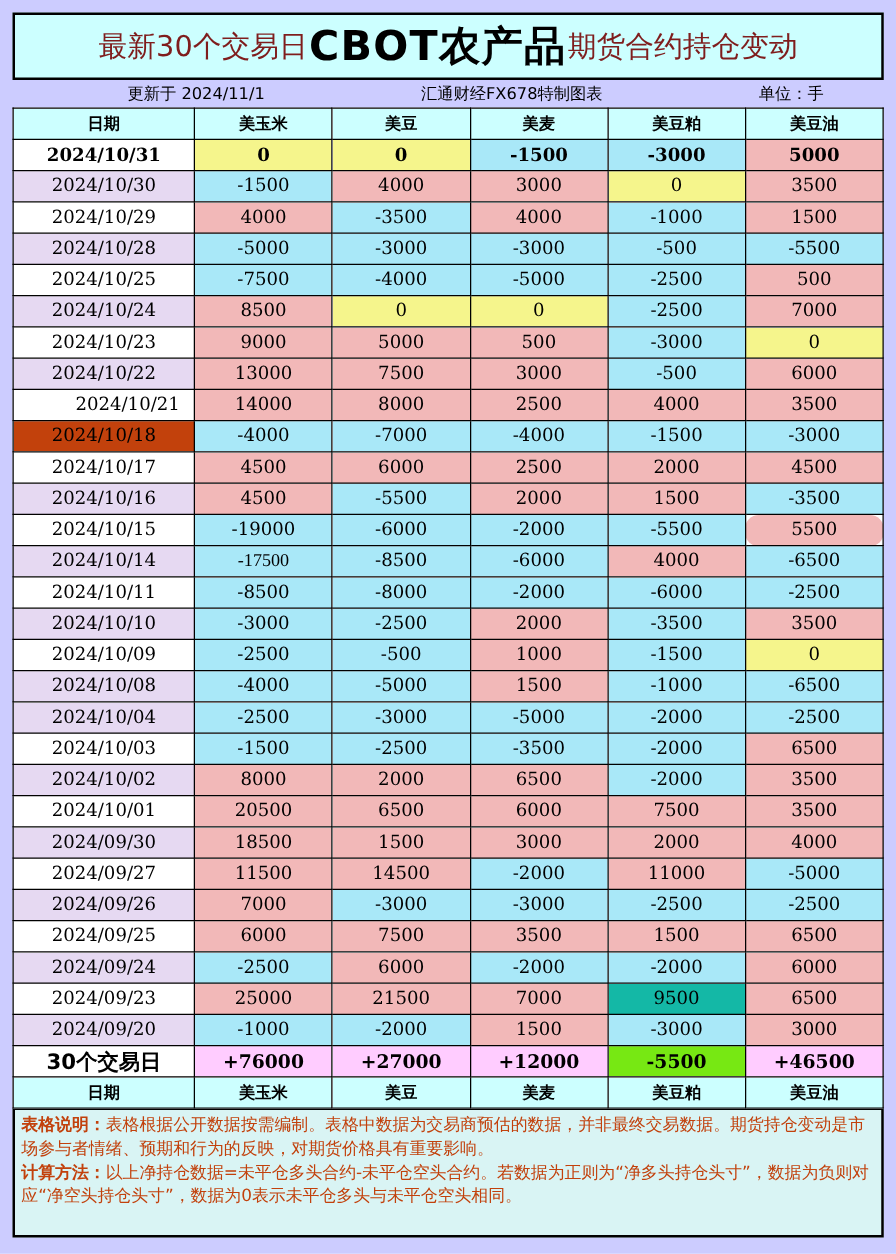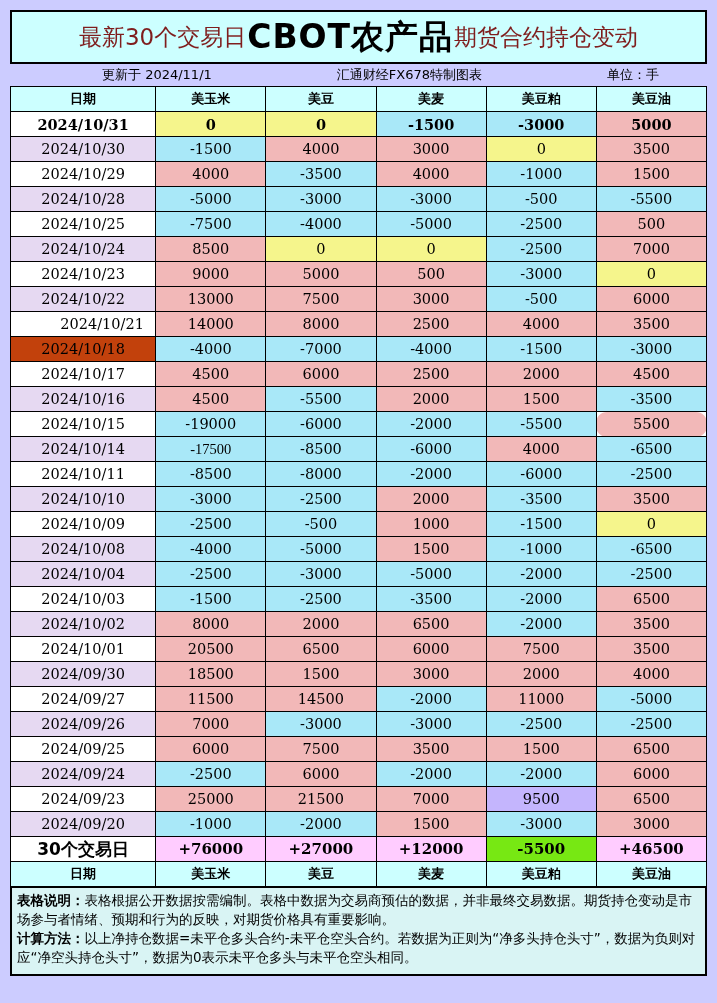--- a/index.html
+++ b/index.html
@@ -54,22 +54,22 @@
     font-weight:bold;font-size:15px;
     font-family:"DejaVu Serif","Liberation Serif",serif;
     margin-left:16px;
   }
 
   
   .notes-box{
     box-sizing:border-box;width:697px;
     border:2px solid #000;border-top:1px solid #000;
     background:#D9F4F4;
-    padding:3px 5px 6px 5px;
-    font-size:13.5px;line-height:1.42;color:#000000;text-align:left;
+    padding:3px 5px 20px 5px;
+    font-size:13.5px;line-height:1.42;color:#c2410c;text-align:left;
   }
   .notes-box b{font-weight:bold;}
 </style>
 </head>
 <body>
 
 <div class="wrap">
 
   <div class="title-box">
     <span class="title-part">最新30个交易日</span>
@@ -317,21 +317,21 @@
           <td class="val" style="background: rgb(242, 184, 184);">6000</td>
           <td class="val" style="background: rgb(169, 232, 248);">-2000</td>
           <td class="val" style="background: rgb(169, 232, 248);">-2000</td>
           <td class="val" style="background: rgb(242, 184, 184);">6000</td>
         </tr>
         <tr>
           <td class="date" style="background: rgb(255, 255, 255);">2024/09/23</td>
           <td class="val" style="background: rgb(242, 184, 184);">25000</td>
           <td class="val" style="background: rgb(242, 184, 184);">21500</td>
           <td class="val" style="background: rgb(242, 184, 184);">7000</td>
-          <td class="val" style="background: #c4b5fd;">9500</td>
+          <td class="val" style="background: #14b8a6;">9500</td>
           <td class="val" style="background: rgb(242, 184, 184);">6500</td>
         </tr>
         <tr>
           <td class="date" style="background: rgb(230, 217, 242);">2024/09/20</td>
           <td class="val" style="background: rgb(169, 232, 248);">-1000</td>
           <td class="val" style="background: rgb(169, 232, 248);">-2000</td>
           <td class="val" style="background: rgb(242, 184, 184);">1500</td>
           <td class="val" style="background: rgb(169, 232, 248);">-3000</td>
           <td class="val" style="background: rgb(242, 184, 184);">3000</td>
         </tr>

